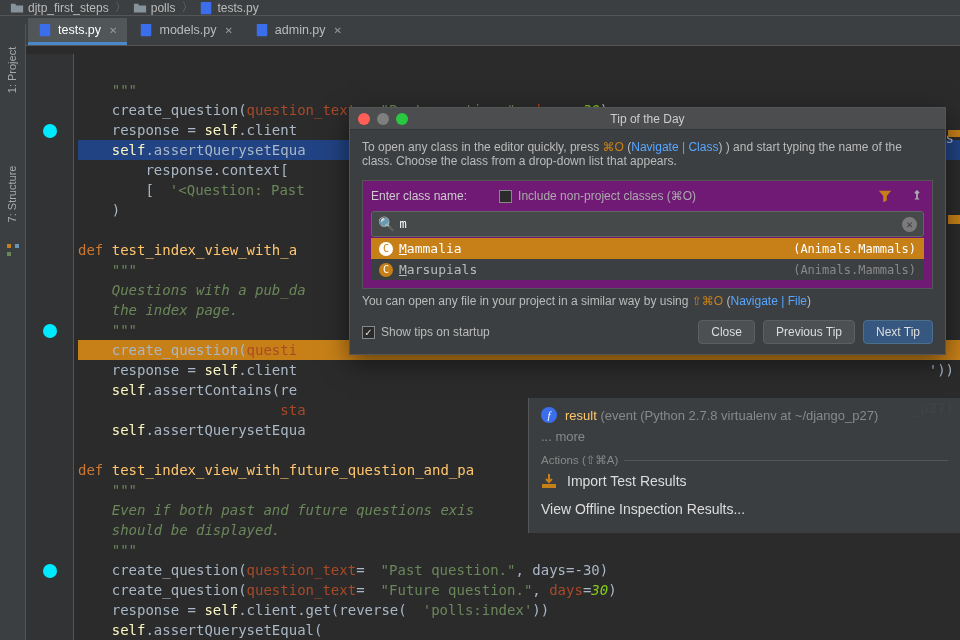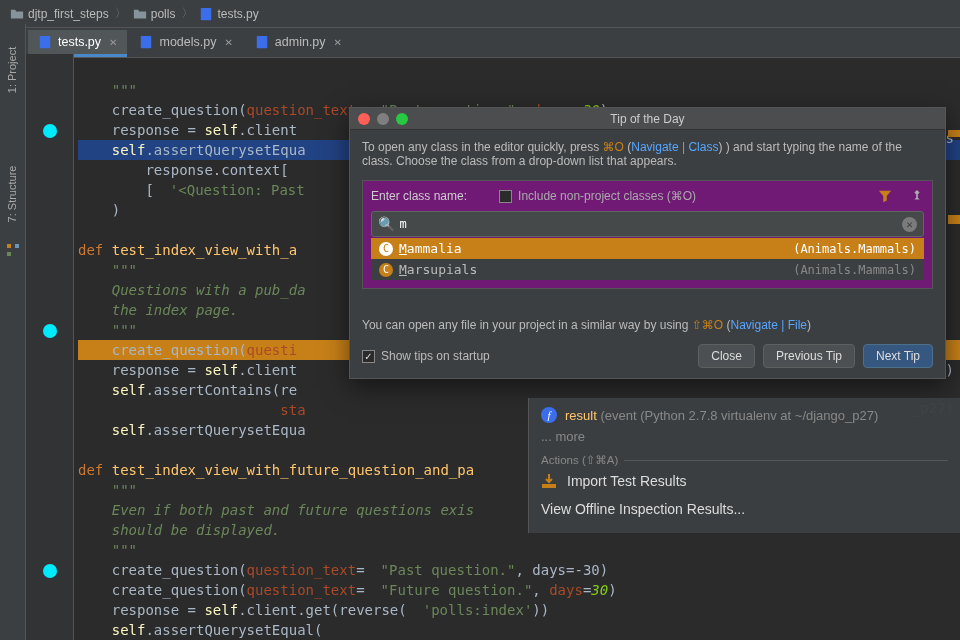--- a/index.html
+++ b/index.html
@@ -9,21 +9,21 @@
       color: #a9b7c6;
       width: 960px;
       height: 640px;
       overflow: hidden;
       position: relative;
       font-size: 13px;
     }
     .breadcrumb {
       background: #3c3f41;
       border-bottom: 1px solid #555;
-      height: 28px;
+      height: 16px;
       display: flex;
       align-items: center;
       padding: 0 6px;
       font-size: 12px;
       color: #bbb;
     }
     .breadcrumb-item {
       display: flex;
       align-items: center;
       gap: 4px;
@@ -201,21 +201,21 @@
       width: 14px; height: 14px; border-radius: 50%;
       background: #c78018; color: #fff;
       font-size: 10px; display: flex; align-items: center; justify-content: center;
       margin-right: 6px; flex-shrink: 0;
     }
     .result-row.selected .badge { background: #fff; color: #c78018; }
     .result-row .name { flex: 1; }
     .result-row .name u { text-decoration: underline; }
     .result-row .pkg { color: #888; font-size: 12px; }
     .result-row.selected .pkg { color: #fff; }
-    .hint2 { margin-top: 29px; }
+    .hint2 { margin-top: 5px; }
     .dialog-footer {
       margin-top: 12px;
       display: flex;
       align-items: center;
       gap: 8px;
     }
     .footer-chk { display: flex; align-items: center; gap: 6px; }
     .btn {
       background: #4c5052;
       border: 1px solid #5e6060;

